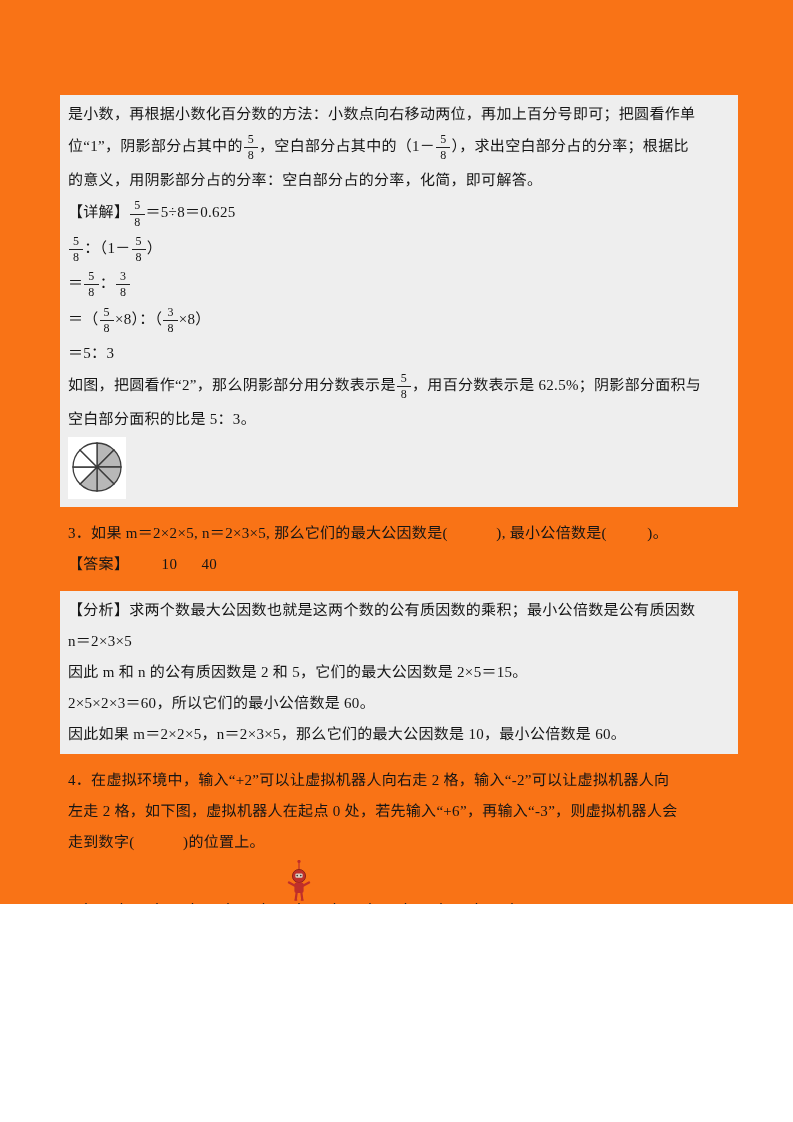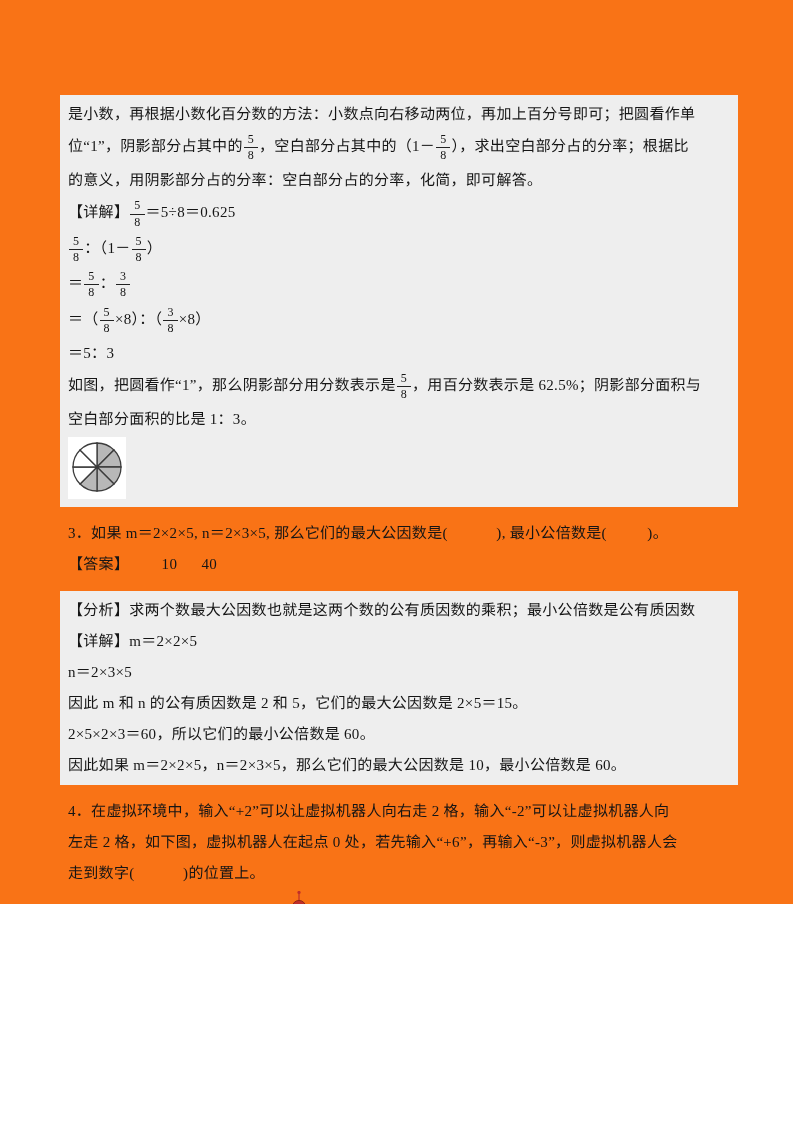--- a/index.html
+++ b/index.html
@@ -61,40 +61,39 @@
   <div class="content">
       <div class="block shaded">
         <div class="line"><span>是小数，再根据小数化百分数的方法：小数点向右移动两位，再加上百分号即可；把圆看作单</span></div>
         <div class="line"><span>位“1”，阴影部分占其中的</span><span class="frac"><span class="fn">5</span><span class="fd">8</span></span><span>，空白部分占其中的（1－</span><span class="frac"><span class="fn">5</span><span class="fd">8</span></span><span>），求出空白部分占的分率；根据比</span></div>
         <div class="line"><span>的意义，用阴影部分占的分率：空白部分占的分率，化简，即可解答。</span></div>
         <div class="line"><span>【详解】</span><span class="frac"><span class="fn">5</span><span class="fd">8</span></span><span>＝5÷8＝0.625</span></div>
         <div class="line"><span class="frac"><span class="fn">5</span><span class="fd">8</span></span><span>：（1－</span><span class="frac"><span class="fn">5</span><span class="fd">8</span></span><span>）</span></div>
         <div class="line"><span>＝</span><span class="frac"><span class="fn">5</span><span class="fd">8</span></span><span>：</span><span class="frac"><span class="fn">3</span><span class="fd">8</span></span></div>
         <div class="line"><span>＝（</span><span class="frac"><span class="fn">5</span><span class="fd">8</span></span><span>×8）：（</span><span class="frac"><span class="fn">3</span><span class="fd">8</span></span><span>×8）</span></div>
         <div class="line"><span>＝5：3</span></div>
-        <div class="line"><span>如图，把圆看作“1”，那么阴影部分用分数表示是</span><span class="frac"><span class="fn">5</span><span class="fd">8</span></span><span>，用百分数表示是 62.5%；阴影部分面积与</span></div>
-        <div class="line"><span>空白部分面积的比是 1：3。</span></div>
+        <div class="line"><span>如图，把圆看作“2”，那么阴影部分用分数表示是</span><span class="frac"><span class="fn">5</span><span class="fd">8</span></span><span>，用百分数表示是 62.5%；阴影部分面积与</span></div>
+        <div class="line"><span>空白部分面积的比是 5：3。</span></div>
         <div class="line figure-line"><span class="circle-box"><svg width="52" height="52" viewBox="0 0 52 52">
               <path d="M26,26 L26.00,2.00 A24,24 0 0 1 42.97,9.03 Z" fill="#b8b8b8" stroke="#3c3c3c" stroke-width="1.3"></path>
               <path d="M26,26 L42.97,9.03 A24,24 0 0 1 50.00,26.00 Z" fill="#b8b8b8" stroke="#3c3c3c" stroke-width="1.3"></path>
               <path d="M26,26 L50.00,26.00 A24,24 0 0 1 42.97,42.97 Z" fill="#b8b8b8" stroke="#3c3c3c" stroke-width="1.3"></path>
               <path d="M26,26 L42.97,42.97 A24,24 0 0 1 26.00,50.00 Z" fill="#b8b8b8" stroke="#3c3c3c" stroke-width="1.3"></path>
               <path d="M26,26 L26.00,50.00 A24,24 0 0 1 9.03,42.97 Z" fill="#b8b8b8" stroke="#3c3c3c" stroke-width="1.3"></path>
               <path d="M26,26 L9.03,42.97 A24,24 0 0 1 2.00,26.00 Z" fill="#ffffff" stroke="#3c3c3c" stroke-width="1.3"></path>
               <path d="M26,26 L2.00,26.00 A24,24 0 0 1 9.03,9.03 Z" fill="#ffffff" stroke="#3c3c3c" stroke-width="1.3"></path>
               <path d="M26,26 L9.03,9.03 A24,24 0 0 1 26.00,2.00 Z" fill="#ffffff" stroke="#3c3c3c" stroke-width="1.3"></path>
             </svg></span></div>
       </div>
       <div class="block">
         <div class="line"><span>3．如果 m＝2×2×5, n＝2×3×5, 那么它们的最大公因数是(            ), 最小公倍数是(          )。</span></div>
         <div class="line"><span>【答案】        10      40</span></div>
       </div>
       <div class="block shaded">
         <div class="line"><span>【分析】求两个数最大公因数也就是这两个数的公有质因数的乘积；最小公倍数是公有质因数</span></div>
-        <div class="line"><span>【详解】m＝2×2×5</span></div>
         <div class="line"><span>n＝2×3×5</span></div>
         <div class="line"><span>因此 m 和 n 的公有质因数是 2 和 5，它们的最大公因数是 2×5＝15。</span></div>
         <div class="line"><span>2×5×2×3＝60，所以它们的最小公倍数是 60。</span></div>
         <div class="line"><span>因此如果 m＝2×2×5，n＝2×3×5，那么它们的最大公因数是 10，最小公倍数是 60。</span></div>
       </div>
       <div class="block">
         <div class="line"><span>4．在虚拟环境中，输入“+2”可以让虚拟机器人向右走 2 格，输入“-2”可以让虚拟机器人向</span></div>
         <div class="line"><span>左走 2 格，如下图，虚拟机器人在起点 0 处，若先输入“+6”，再输入“-3”，则虚拟机器人会</span></div>
         <div class="line"><span>走到数字(            )的位置上。</span></div>
         <div class="line figure-line"><span><svg width="540" height="76" viewBox="0 0 540 76">

